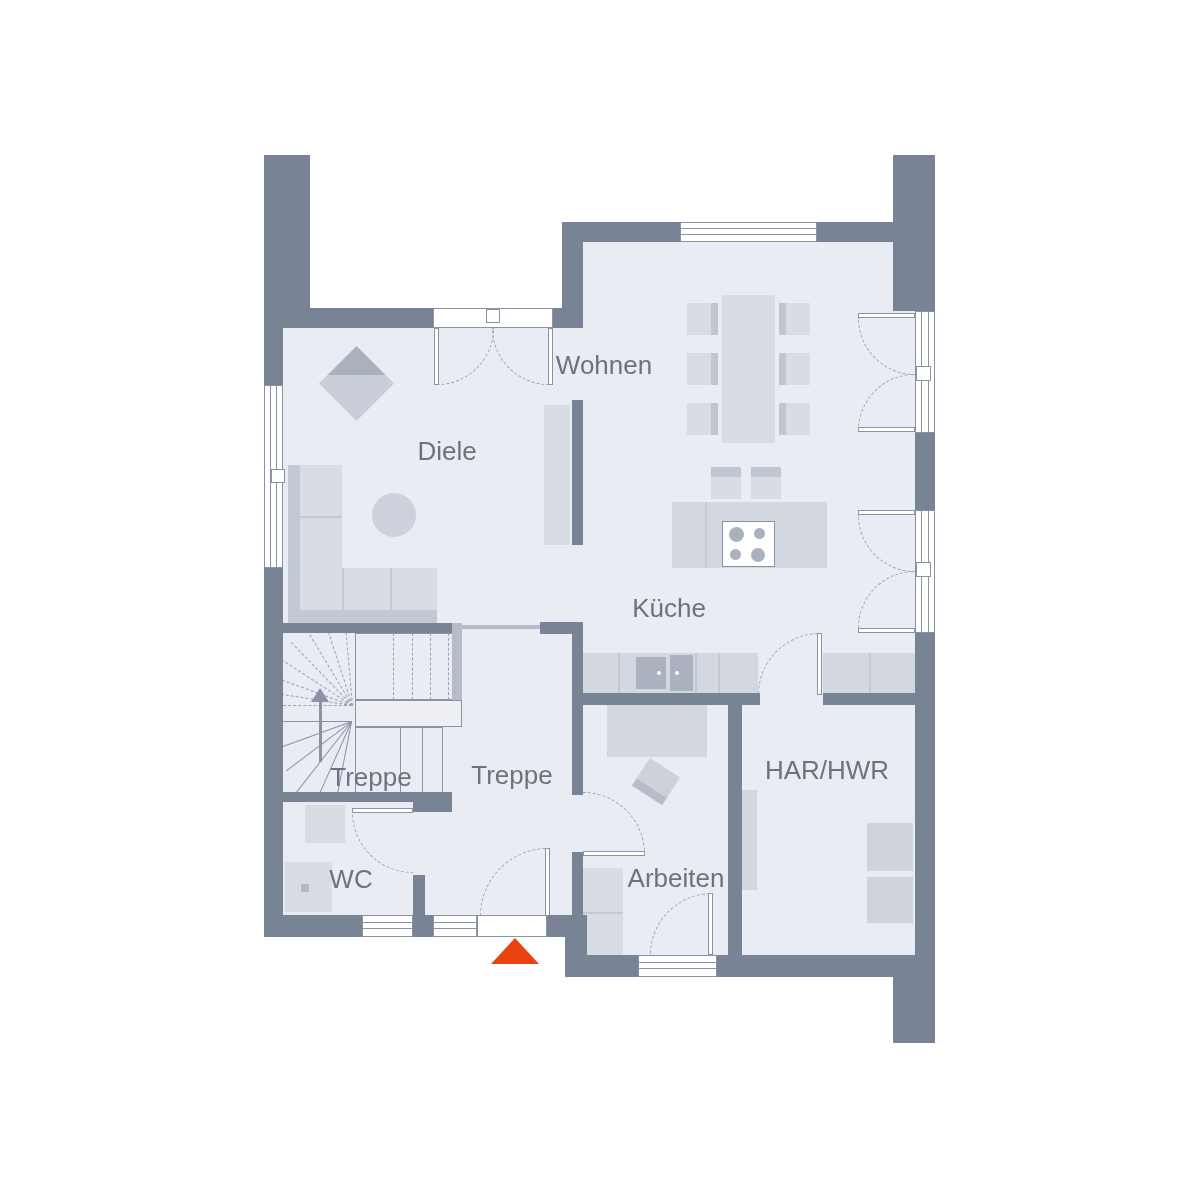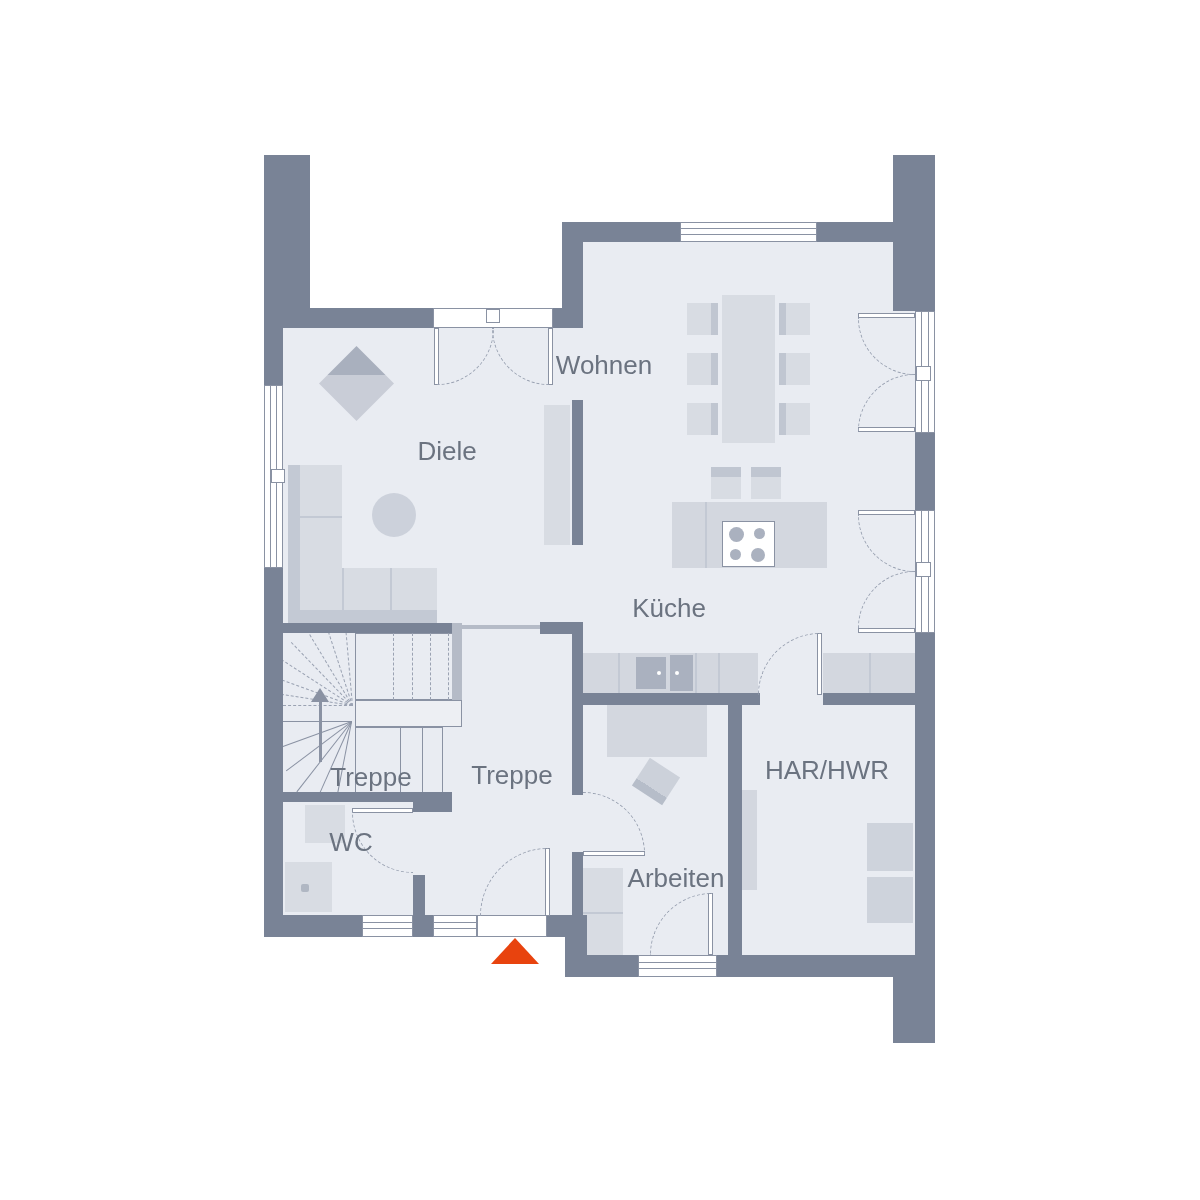--- a/index.html
+++ b/index.html
@@ -216,17 +216,17 @@
   <div class="abs leaf" style="left:708px;top:893px;width:5px;height:62px;"></div>
   <div class="abs arc" style="left:650px;top:893px;width:62px;height:62px;border-left:1.4px dashed var(--dash,#9aa2b2);border-top:1.4px dashed var(--dash,#9aa2b2);border-top-left-radius:100% 100%;"></div>
 
   <div class="abs tri" style="left:491px;top:938px;"></div>
 
   <div class="abs lbl" style="left:604px;top:365px;">Wohnen</div>
   <div class="abs lbl" style="left:447px;top:451px;">Diele</div>
   <div class="abs lbl" style="left:669px;top:608px;">Küche</div>
   <div class="abs lbl" style="left:371px;top:777px;">Treppe</div>
   <div class="abs lbl" style="left:512px;top:775px;">Treppe</div>
-  <div class="abs lbl" style="left:351px;top:842px;">WC</div>
+  <div class="abs lbl" style="left:351px;top:879px;">WC</div>
   <div class="abs lbl" style="left:676px;top:878px;">Arbeiten</div>
   <div class="abs lbl" style="left:827px;top:770px;">HAR/HWR</div>
 
 </div>
 
 </body></html>

